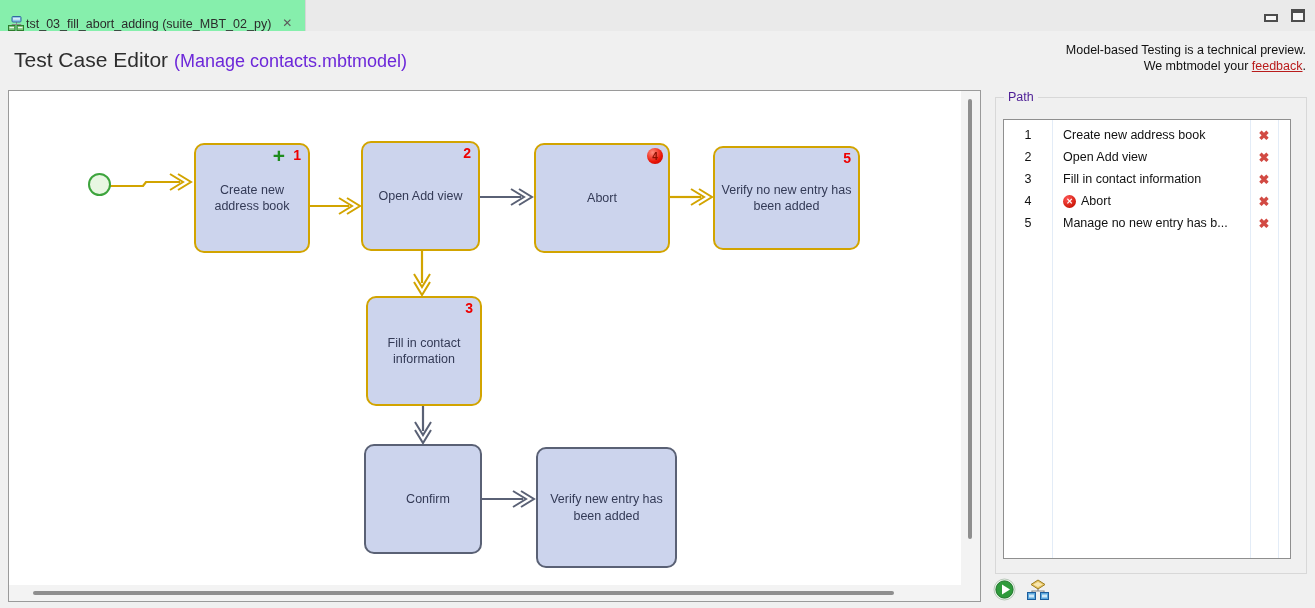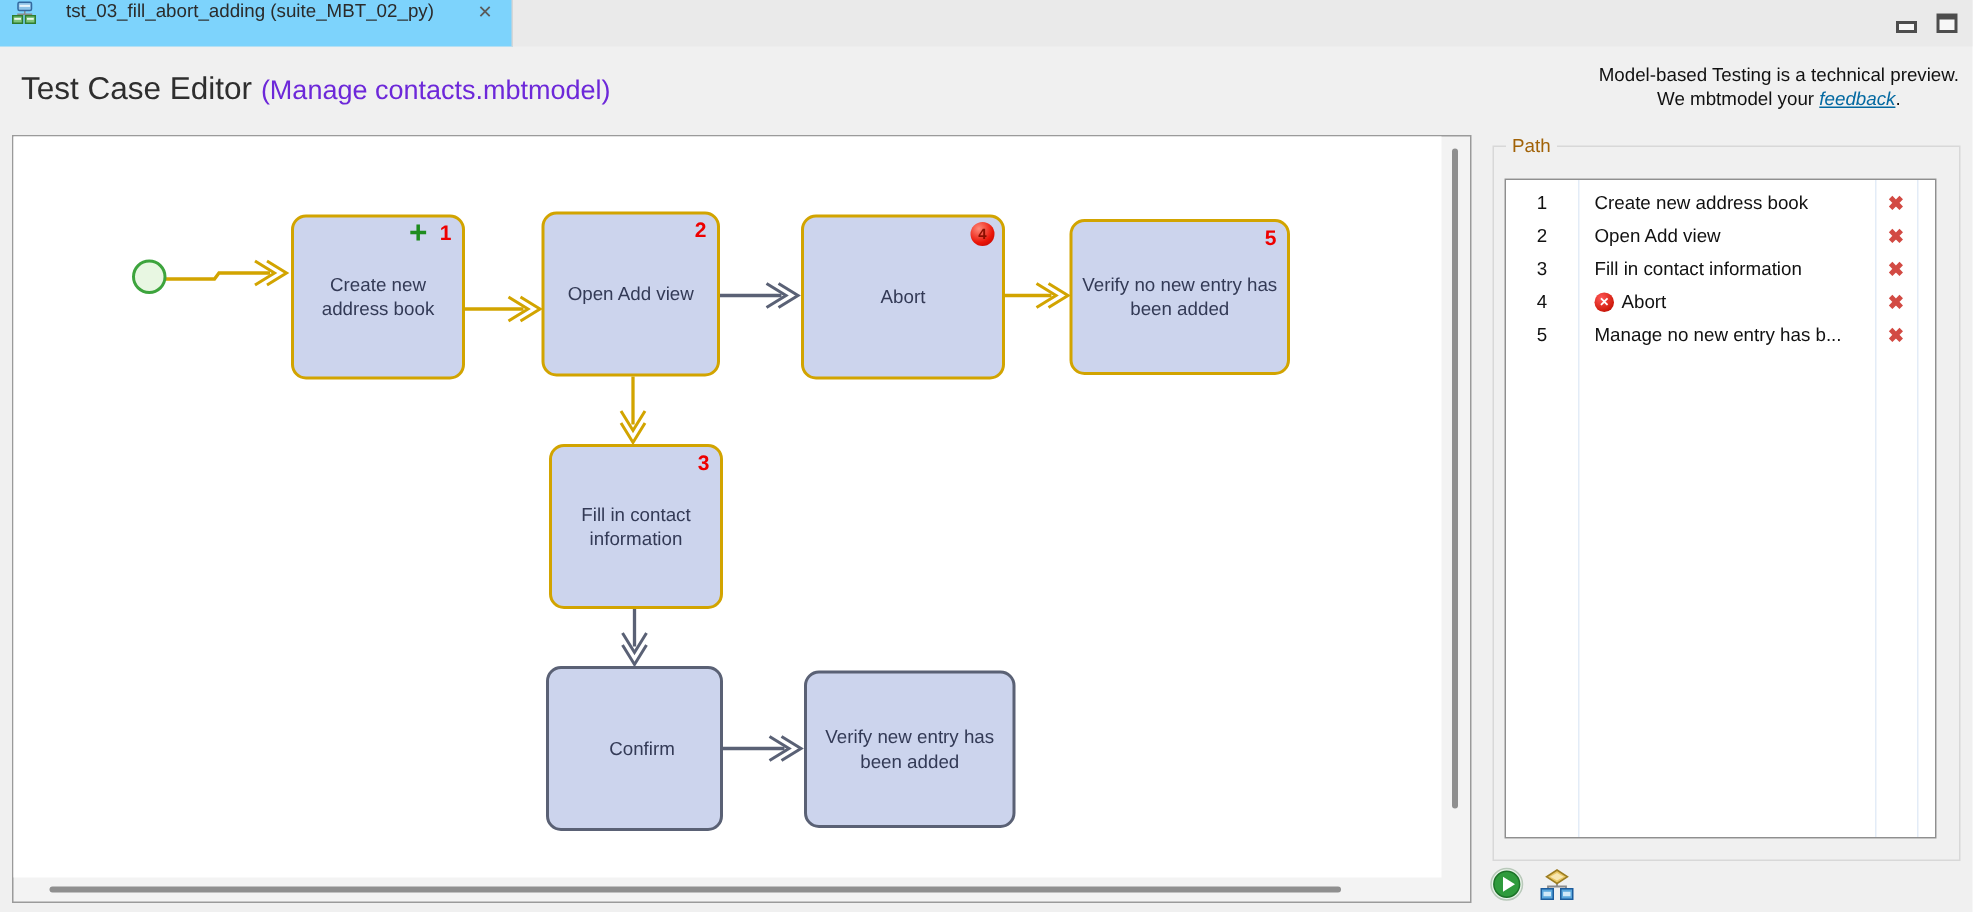--- a/index.html
+++ b/index.html
@@ -7,34 +7,34 @@
   body {
     width:1315px; height:608px; position:relative; overflow:hidden;
     background:#f0f0f0;
     font-family:"Liberation Sans", sans-serif;
     color:#1a1a1a;
   }
 
   
   .tabbar { position:absolute; left:0; top:0; width:1315px; height:31px; background:#eaeaea; }
   .tab {
-    position:absolute; left:0; top:0; height:31px; background:#7dd3fc;
-    display:flex; align-items:flex-start; padding:0 10px 0 8px; gap:20px;
+    position:absolute; left:0; top:0; height:31px; background:#86efac;
+    display:flex; align-items:flex-end; padding:0 10px 0 8px; gap:2px;
     border-right:1px solid #d6d6d6; font-size:12.5px; color:#2b2b2b;
   }
   .tab-close { color:#5a5a5a; font-size:12px; margin-left:6px; cursor:pointer; padding:1px 3px; }
   .winbtns { position:absolute; right:10px; top:9px; display:flex; gap:13px; align-items:center; }
   .ic-min { width:14px; height:8px; border:2px solid #4d4d4d; background:#f7f7f7; margin-top:4px; }
   .ic-max { width:14px; height:13px; border:2px solid #4d4d4d; border-top-width:4px; background:#f7f7f7; }
 
   
   .page-title { position:absolute; left:14px; top:48px; font-size:21px; color:#2e2e2e; }
   .page-subtitle { font-size:18px; color:#6d28d9; }
-  .notice { position:absolute; right:9px; top:42px; text-align:center; font-size:12.5px; line-height:16px; color:#111; }
-  .notice a { color:#0369a1; text-decoration:underline; cursor:pointer;font-style:italic; }
+  .notice { position:absolute; right:9px; top:42px; text-align:right; font-size:12.5px; line-height:16px; color:#111; }
+  .notice a { color:#b91c1c; text-decoration:underline; cursor:pointer; }
 
   
   .canvas-wrap {
     position:absolute; left:8px; top:90px; width:973px; height:512px;
     background:#f3f3f3; border:1px solid #9a9a9a;
   }
   .canvas { position:absolute; left:0; top:0; width:952px; height:494px; background:#ffffff; }
   .edges { position:absolute; left:0; top:0; z-index:1; }
   .vscroll-thumb { position:absolute; left:959px; top:8px; width:4px; height:440px; background:#8f8f8f; border-radius:2px; }
   .hscroll-thumb { position:absolute; left:24px; top:500px; width:861px; height:4px; background:#8f8f8f; border-radius:2px; }
@@ -45,37 +45,37 @@
     display:flex; align-items:center; justify-content:center; text-align:center;
     font-size:12.5px; line-height:1.3; color:#333a56; padding:6px 6px; cursor:pointer;
   }
   .node.on-path { border-color:#d2a400; }
   .n-create   { left:185px; top:52px;  width:116px; height:110px; }
   .n-open     { left:352px; top:50px;  width:119px; height:110px; }
   .n-abort    { left:525px; top:52px;  width:136px; height:110px; }
   .n-verifyno { left:704px; top:55px;  width:147px; height:104px; }
   .n-fill     { left:357px; top:205px; width:116px; height:110px; }
   .n-confirm  { left:355px; top:353px; width:118px; height:110px;padding-left:16px; }
-  .n-verifynew{ left:527px; top:356px; width:141px; height:105px; }
+  .n-verifynew{ left:527px; top:356px; width:141px; height:121px; }
   .num { position:absolute; top:1px; right:7px; color:#ee0000; font-weight:bold; font-size:14px; }
   .plus { position:absolute; top:-3px; right:23px; color:#1e8c1e; font-weight:900; font-size:21px; }
   .badge-error {
     position:absolute; top:3px; right:5px; width:16px; height:16px; border-radius:50%;
     background:radial-gradient(circle at 35% 28%, #ff8a7a, #ea1508 60%, #b40000);
     color:#8a0f00; font-weight:bold; font-size:10px;
     display:flex; align-items:center; justify-content:center;
   }
   .start-node {
     position:absolute; left:79px; top:82px; width:23px; height:23px; z-index:2;
     border:2px solid #3da43d; border-radius:50%; background:#e8f7e2; cursor:pointer;
   }
 
   
   .groupbox { position:absolute; left:995px; top:97px; width:312px; height:477px; border:1px solid #d8d8d8; }
-  .groupbox-label { position:absolute; top:-8px; left:8px; background:#f0f0f0; padding:0 4px; font-size:12.5px; color:#a16207; }
+  .groupbox-label { position:absolute; top:-8px; left:8px; background:#f0f0f0; padding:0 4px; font-size:12.5px; color:#4c1d95; }
   .pathlist {
     position:absolute; left:7px; top:21px; width:288px; height:440px;
     background:#ffffff; border:1px solid #8f8f8f; padding-top:4px; overflow:hidden;
   }
   .colsep { position:absolute; top:0; bottom:0; width:1px; background:#e3ecf7; }
   .sep1 { left:48px; } .sep2 { left:246px; } .sep3 { left:274px; }
   .prow { display:flex; height:22px; align-items:center; font-size:12.5px; color:#111; cursor:default; position:relative; }
   .c-num { width:48px; text-align:center; }
   .c-label { width:198px; padding-left:11px; white-space:nowrap; overflow:hidden; display:flex; align-items:center; gap:5px; }
   .c-del { width:28px; text-align:center; color:#d24a43; font-weight:bold; font-size:13px; cursor:pointer; }

